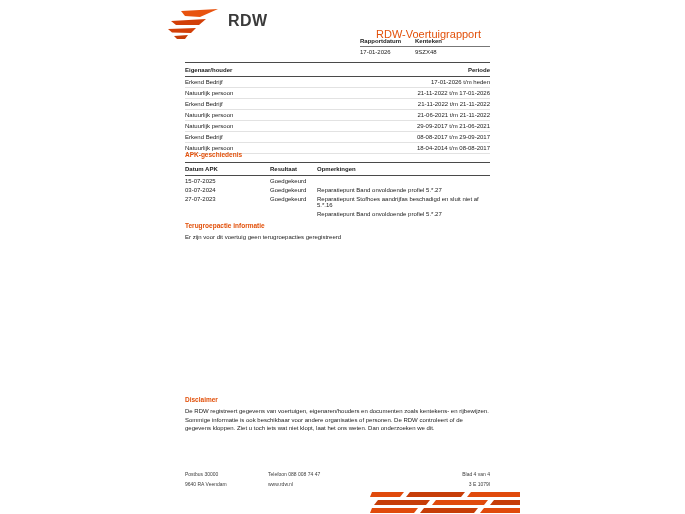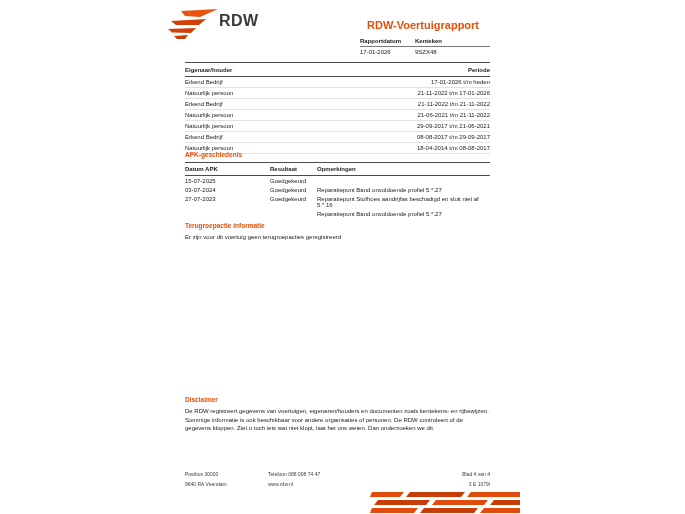--- a/index.html
+++ b/index.html
@@ -6,25 +6,25 @@
   body {
     width: 685px; height: 514px;
     position: relative;
     background: #ffffff;
     font-family: "Liberation Sans", sans-serif;
     color: #1c1c1c;
     overflow: hidden;
   }
 
   
-  .logo { position: absolute; left: 167px; top: 9px; display: flex; align-items: flex-start; gap: 0; }
+  .logo { position: absolute; left: 167px; top: 9px; display: flex; align-items: flex-start; gap: 9px; }
   .logo-text { font-size: 16px; font-weight: bold; color: #3a3a3a; letter-spacing: 0.5px; line-height: 1; margin-top: 4px; }
 
   
-  .title { position: absolute; left: 360px; top: 12px; margin: 7px; font-size: 11px; font-weight: bold; color: #e2500a; }
+  .title { position: absolute; left: 360px; top: 12px; margin: 16px; font-size: 11px; font-weight: normal; color: #e2500a; }
   .meta { position: absolute; left: 360px; top: 38px; width: 130px; font-size: 6px; }
   .meta-labels { display: flex; font-weight: bold; border-bottom: 1px solid #777; padding-bottom: 2px; }
   .meta-values { display: flex; padding-top: 2px; }
   .mcol1 { width: 55px; }
 
   
   .owner { position: absolute; left: 185px; top: 62px; width: 305px; font-size: 6px; }
   .thead { display: flex; justify-content: space-between; font-weight: bold;
            border-top: 1px solid #4a4a4a; border-bottom: 1px solid #4a4a4a; padding: 4px 0 3px; }
   .orow { display: flex; justify-content: space-between; padding: 2px 0; border-bottom: 1px solid #e2e2e2; }

